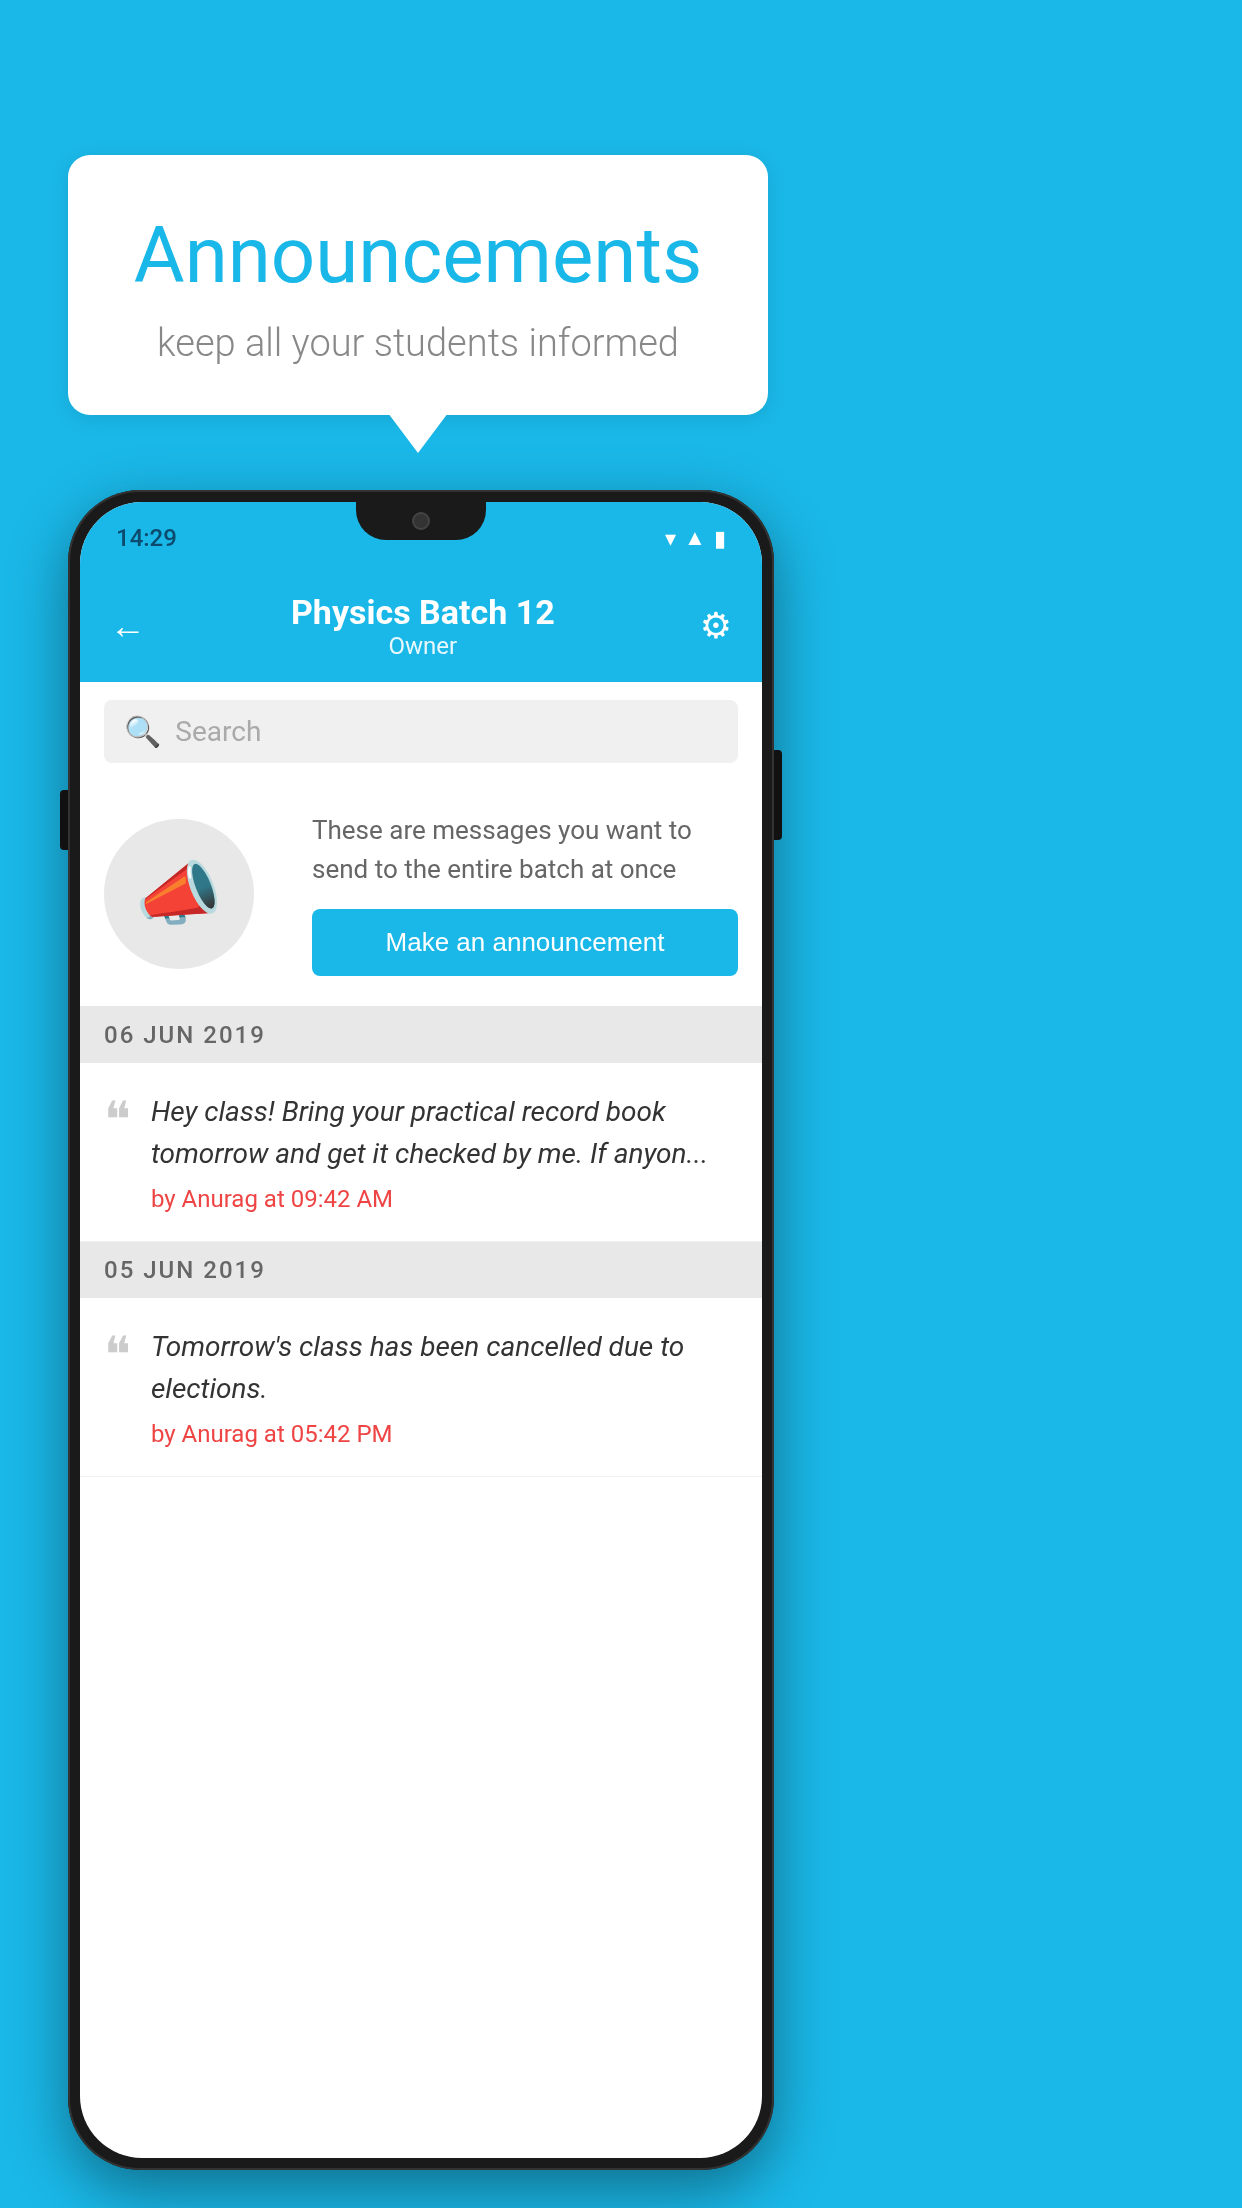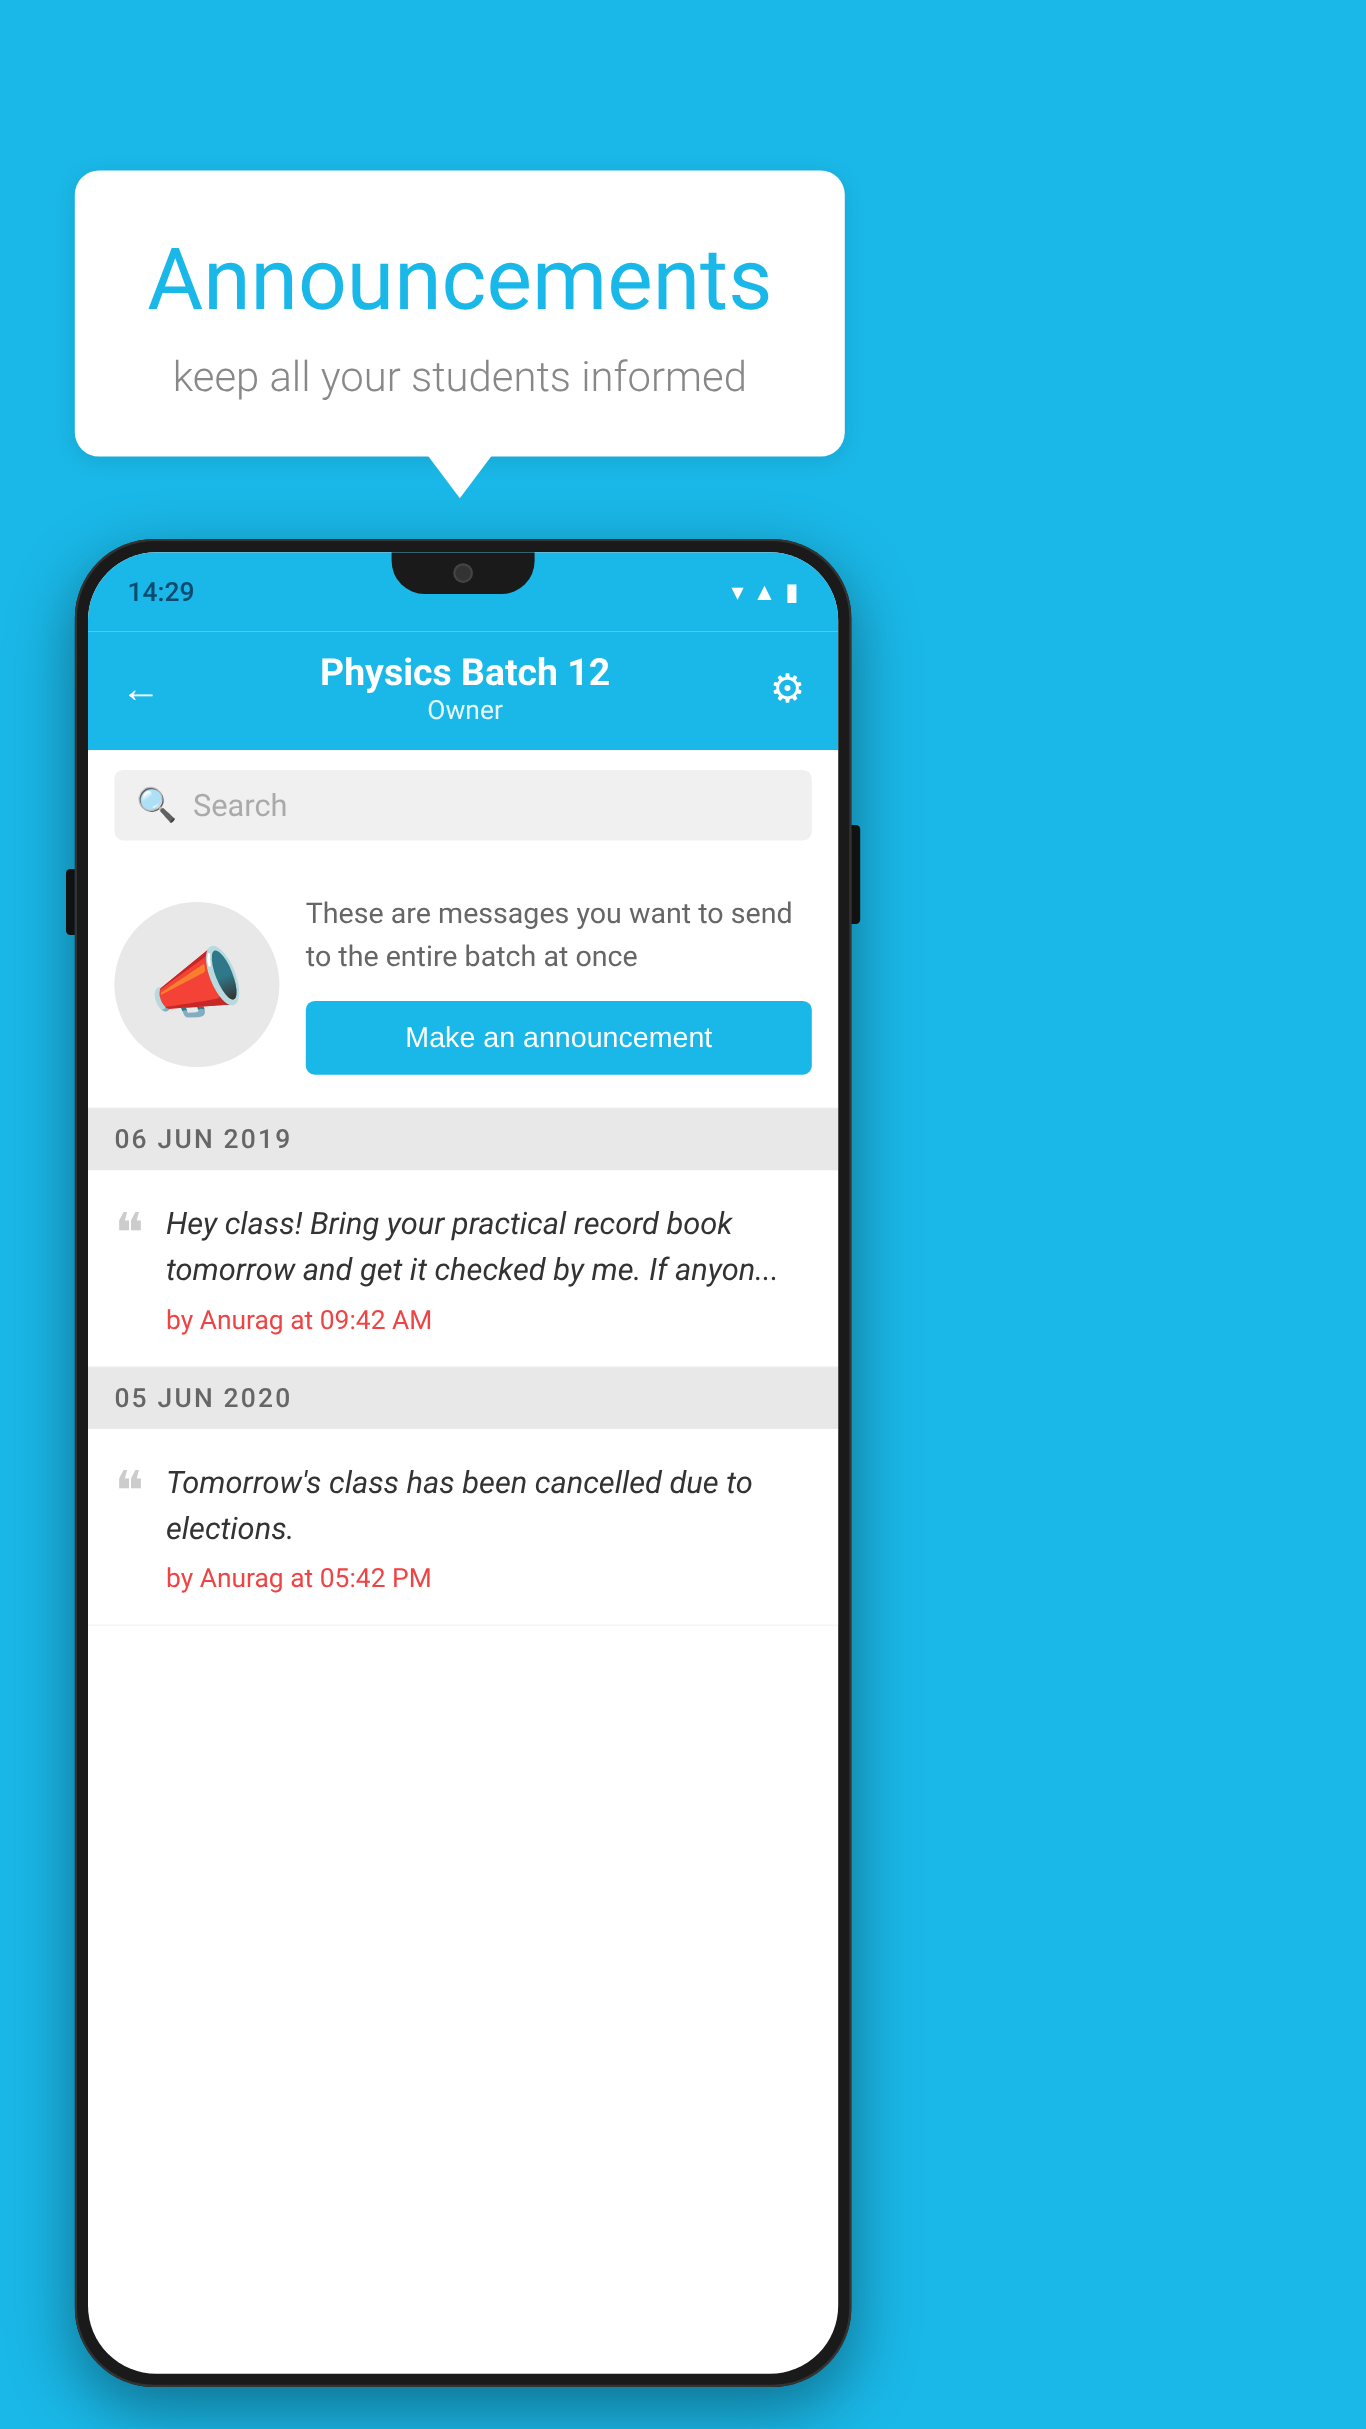--- a/index.html
+++ b/index.html
@@ -282,20 +282,21 @@
       flex-shrink: 0;
     }
 
     .promo-megaphone {
       font-size: 70px;
       color: #666;
     }
 
     .promo-right {
       flex: 1;
+      margin-left: 34px;
     }
 
     .promo-text {
       font-size: 26px;
       color: #666;
       line-height: 1.5;
       margin-bottom: 20px;
     }
 
     .make-announcement-btn {
@@ -414,21 +415,21 @@
         <div class="date-separator">06  JUN  2019</div>
 
         <div class="announcement-item">
           <div class="quote-icon">❝</div>
           <div class="announcement-content">
             <div class="announcement-text">Hey class! Bring your practical record book tomorrow and get it checked by me. If anyon...</div>
             <div class="announcement-meta">by Anurag at 09:42 AM</div>
           </div>
         </div>
 
-        <div class="date-separator">05  JUN  2020</div>
+        <div class="date-separator">05  JUN  2019</div>
 
         <div class="announcement-item">
           <div class="quote-icon">❝</div>
           <div class="announcement-content">
             <div class="announcement-text">Tomorrow's class has been cancelled due to elections.</div>
             <div class="announcement-meta">by Anurag at 05:42 PM</div>
           </div>
         </div>
 
       </div>

